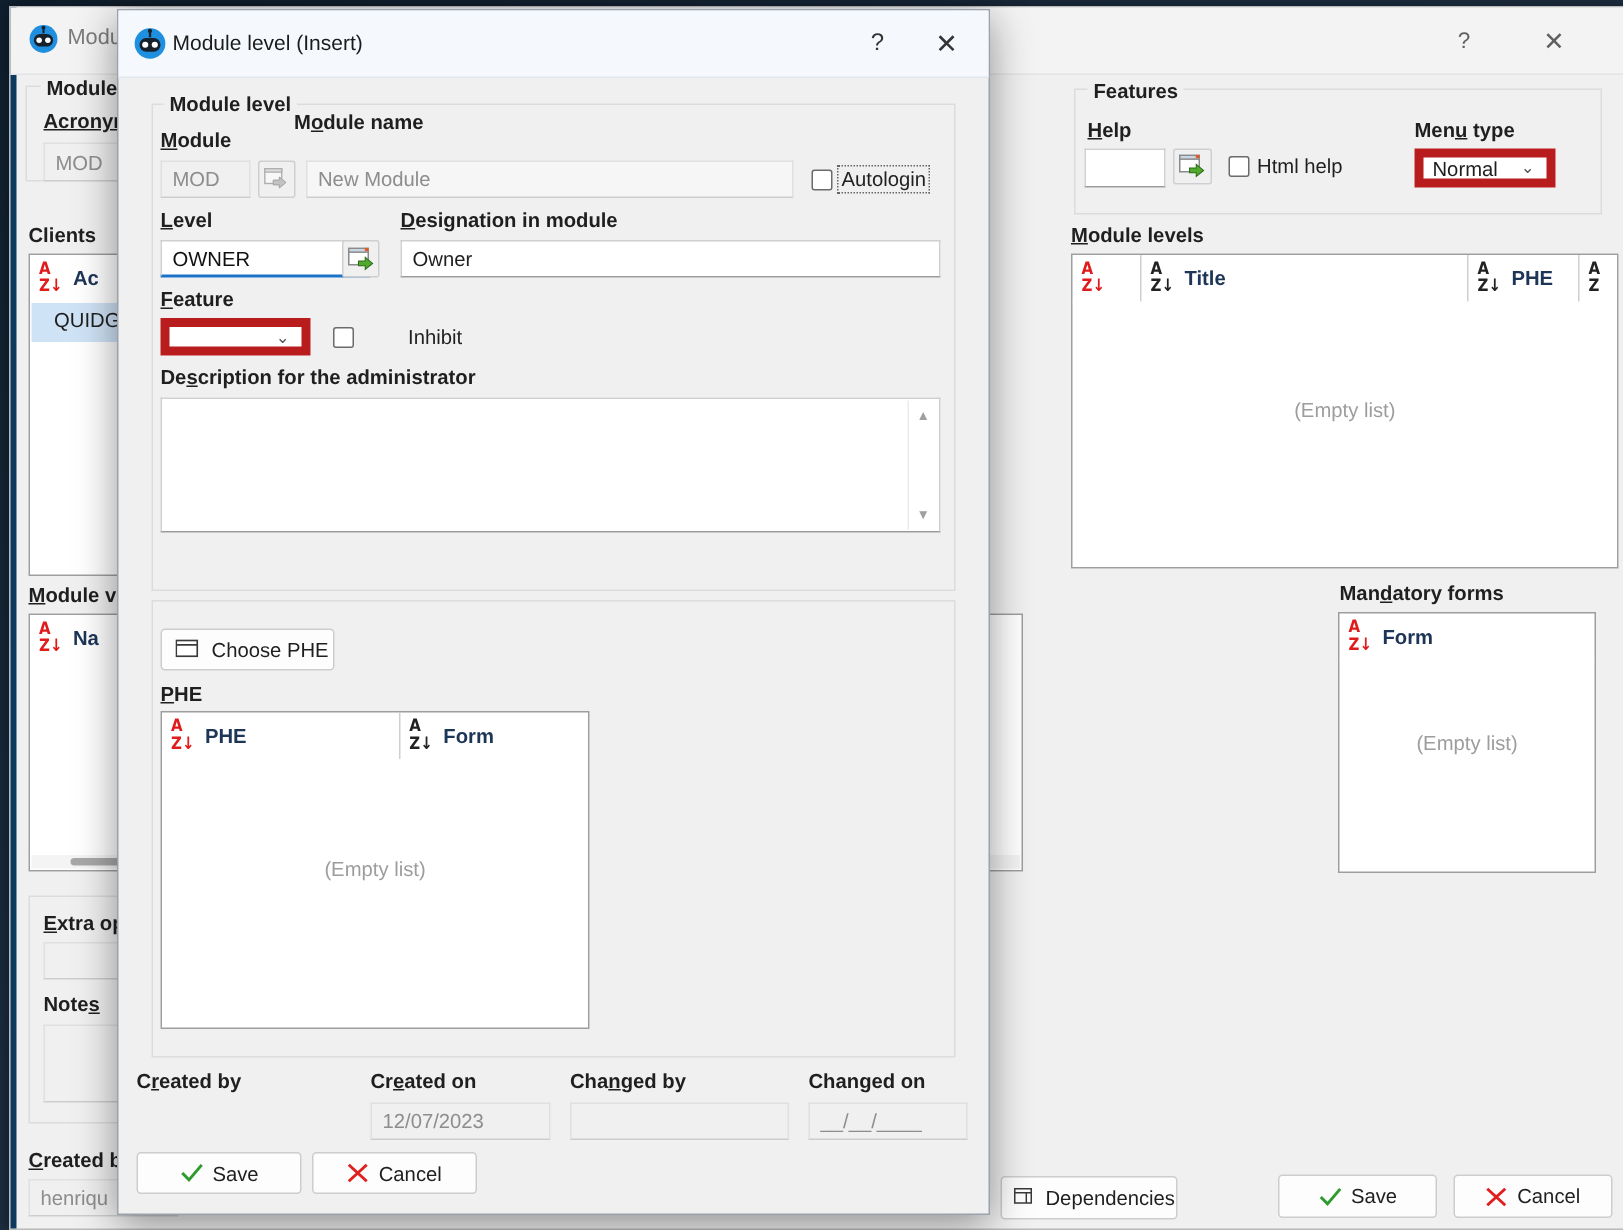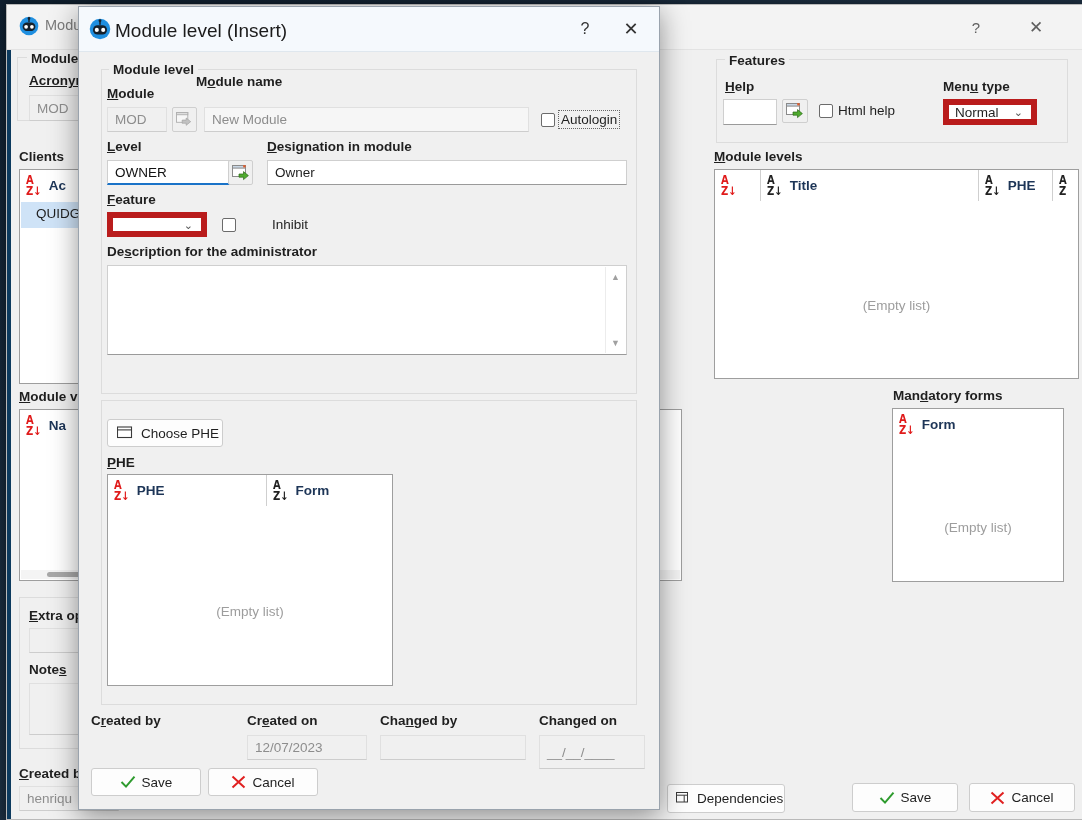--- a/index.html
+++ b/index.html
@@ -49,21 +49,21 @@
   .lhead{position:relative;height:31px;border-bottom:1px solid #fff;display:flex;align-items:center;}
   .lhcell{position:relative;height:31px;display:flex;align-items:center;
           padding:0 6px;box-sizing:border-box;font-weight:bold;font-size:13.5px;
           color:#1d3557;border-right:1px solid #cfcfcf;}
   .lhcell.last{border-right:none;}
   .sorticon{font-family:"DejaVu Sans", sans-serif;font-size:10px;font-weight:bold;
             line-height:1;margin-right:7px;display:inline-block;
             transform:scaleY(1.15);color:#222;}
   .sorticon.red{color:#e01b1b;}
   .empty{position:absolute;left:0;right:0;top:46%;text-align:center;
-         color:#9d9d9d;font-size:13.5px;margin-top:32px;}
+         color:#9d9d9d;font-size:13.5px;}
 
   
   .btn{position:absolute;background:#fdfdfd;border:1px solid #cdcdcd;border-radius:3px;
        display:flex;align-items:center;justify-content:center;gap:6px;
        font-size:13.5px;color:#1f1f1f;box-sizing:border-box;}
   .btn .t{font-weight:normal;}
   .chk{position:absolute;display:flex;align-items:center;gap:5px;font-size:13.5px;}
   .chkbox{width:14px;height:14px;border:1px solid #6b6b6b;background:#fff;border-radius:2px;box-sizing:border-box;}
   .focusdots{outline:1px dotted #666;outline-offset:1px;padding:0 1px;}
 
@@ -84,21 +84,21 @@
   .vsarrow{position:absolute;left:0;width:19px;height:18px;display:flex;
            align-items:center;justify-content:center;color:#a0a0a0;font-size:9px;}
   .hscroll{position:absolute;left:1px;right:1px;bottom:1px;height:9px;background:#f4f4f4;}
   .hthumb{position:absolute;height:5px;top:2px;background:#a8a8a8;border-radius:3px;}
 
   
   #dlg{left:78px;top:6px;width:580px;height:802px;background:#f0f0f0;
        border:1px solid #9aa3ad;box-shadow:0 6px 26px rgba(0,0,0,.42);}
   #dlg-title{position:absolute;left:0;top:0;width:100%;height:44px;
              background:#f5f9fd;border-bottom:1px solid #dfe7ee;}
-  #dlg-title .tt{position:absolute;left:36px;top:13px;font-size:19px;color:#1b1b1b;}
+  #dlg-title .tt{position:absolute;left:36px;top:13px;font-size:14px;color:#1b1b1b;}
   #dlg-title .bot{position:absolute;left:10px;top:11px;}
   .dbtn{position:absolute;top:0;height:44px;width:44px;display:flex;
         align-items:center;justify-content:center;color:#343434;}
   .dbtn.help{right:52px;font-size:16px;}
   .dbtn.close{right:6px;font-size:18px;}
   .dgbox{position:absolute;border:1px solid #dcdcdc;}
   .dglabel{position:absolute;background:#f0f0f0;padding:0 4px;font-weight:bold;font-size:13.5px;}
 
   .blue-tab{position:absolute;left:0;top:0;width:4px;height:814px;background:#0c3a5e;}
   .sel-row{position:absolute;background:#cfe3f7;}
@@ -373,21 +373,21 @@
   <div class="lbl" style="left:168px;top:706px;">Cr<span class="u">e</span>ated on</div>
   <div class="lbl" style="left:301px;top:706px;">Cha<span class="u">n</span>ged by</div>
   <div class="lbl" style="left:460px;top:706px;">Changed on</div>
 
   <div class="fld ro" style="left:168px;top:728px;width:120px;height:25px;">
     <span>12/07/2023</span>
   </div>
   <div class="fld ro" style="left:301px;top:728px;width:146px;height:25px;">
     <span></span>
   </div>
-  <div class="fld ro" style="left:460px;top:728px;width:106px;height:34px;">
+  <div class="fld ro" style="left:460px;top:728px;width:106px;height:25px;">
     <span>__/__/____</span>
   </div>
 
   <div class="btn" style="left:12px;top:761px;width:110px;height:28px;">
     <svg width="16" height="14" viewBox="0 0 16 14">
       <path d="M1.5 7 L6 11.6 L14.5 1.6" fill="none" stroke="#2e9b2e" stroke-width="2"></path>
     </svg>
     <span class="t"><span class="u">S</span>ave</span>
   </div>
   <div class="btn" style="left:129px;top:761px;width:110px;height:28px;">

